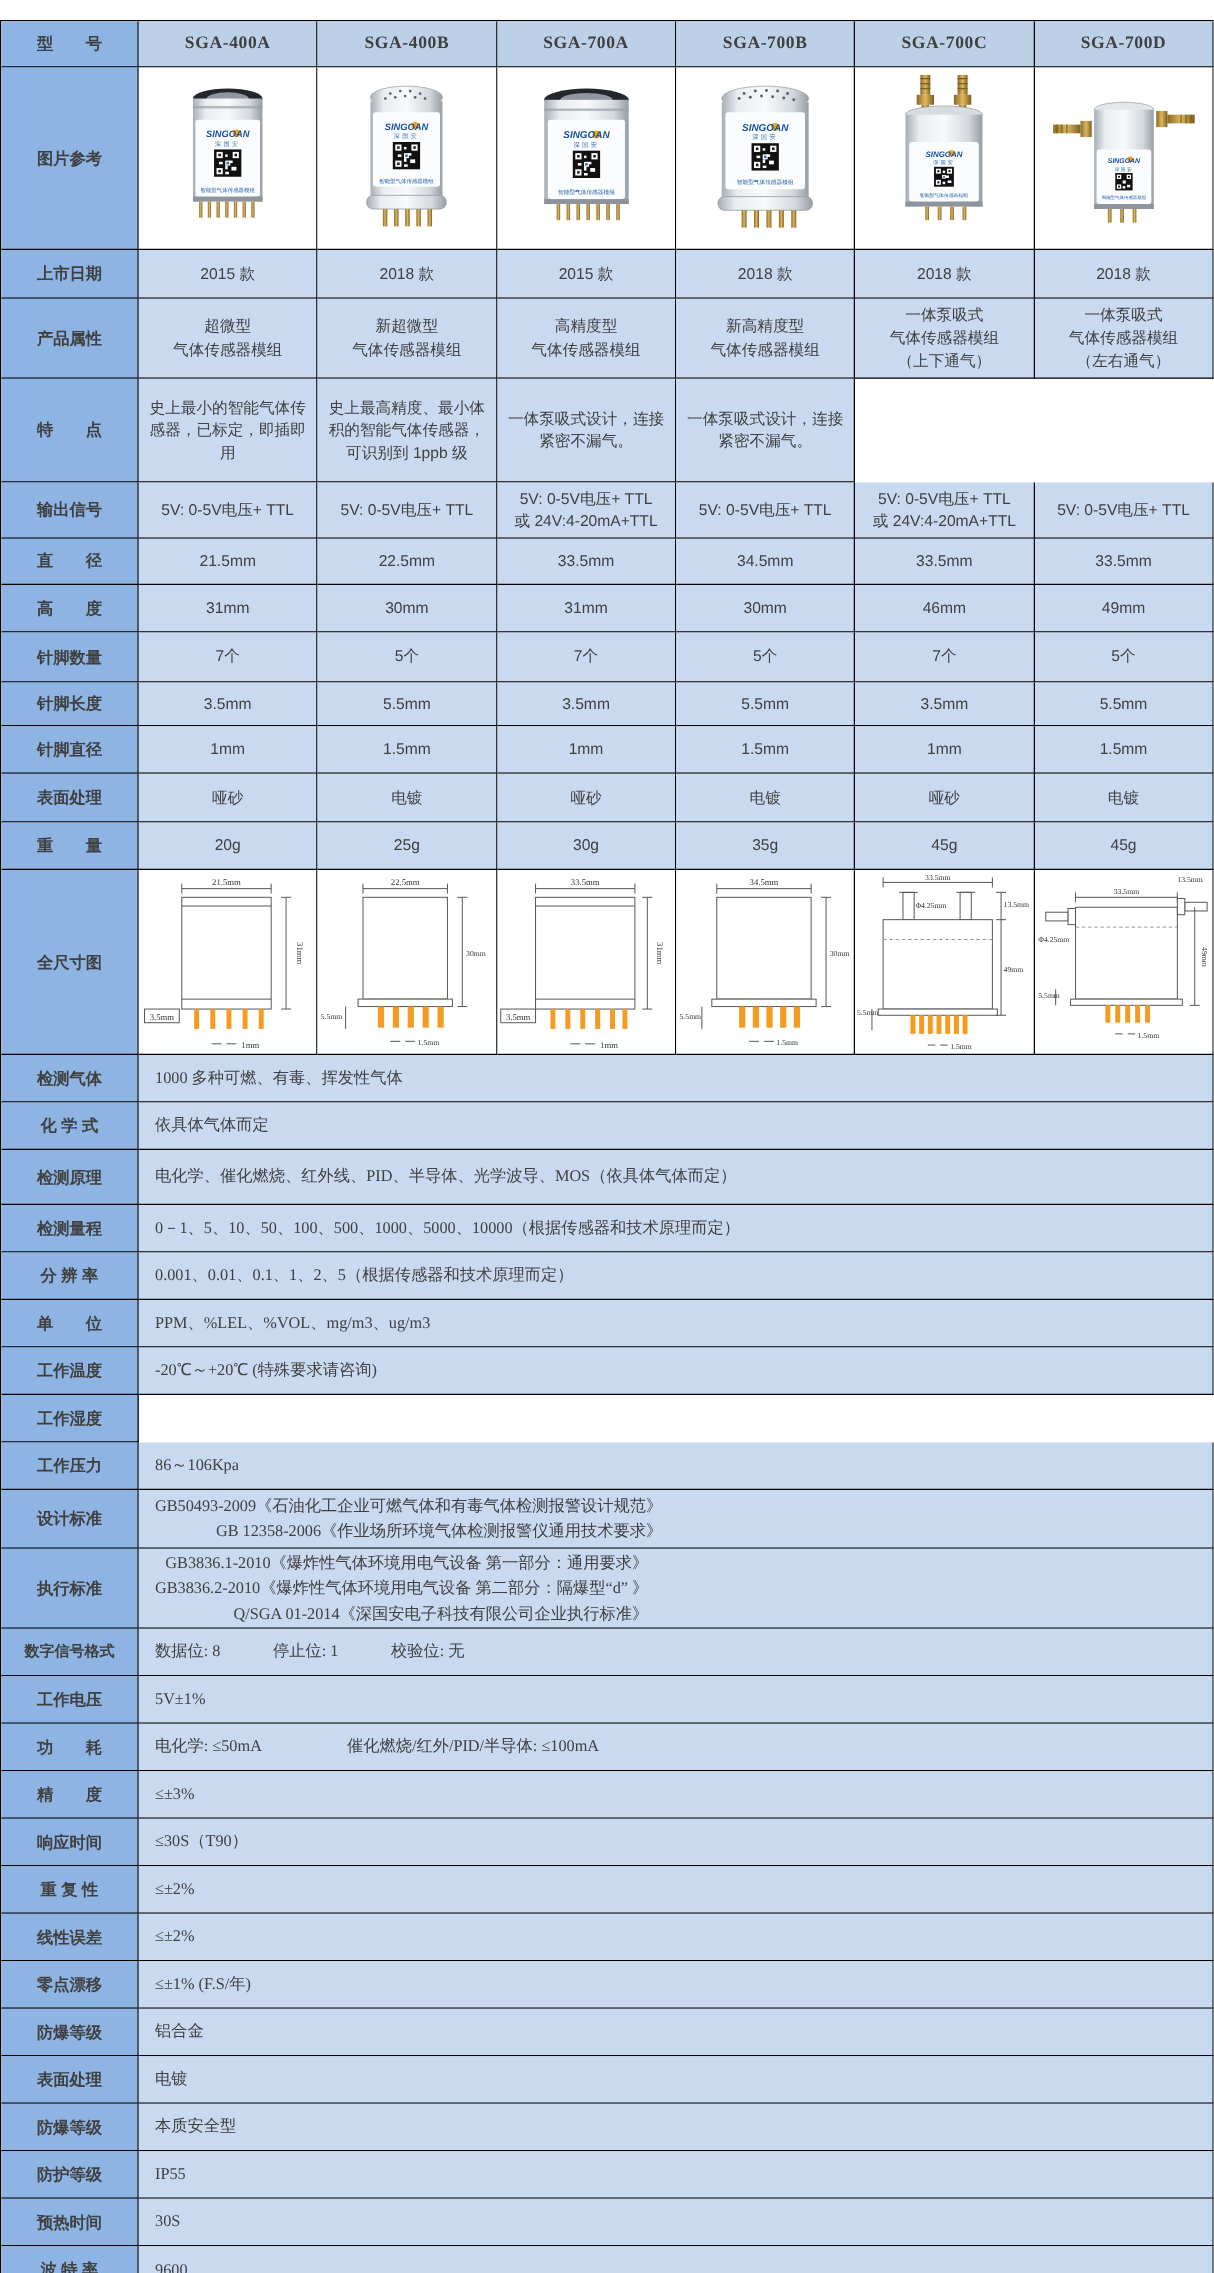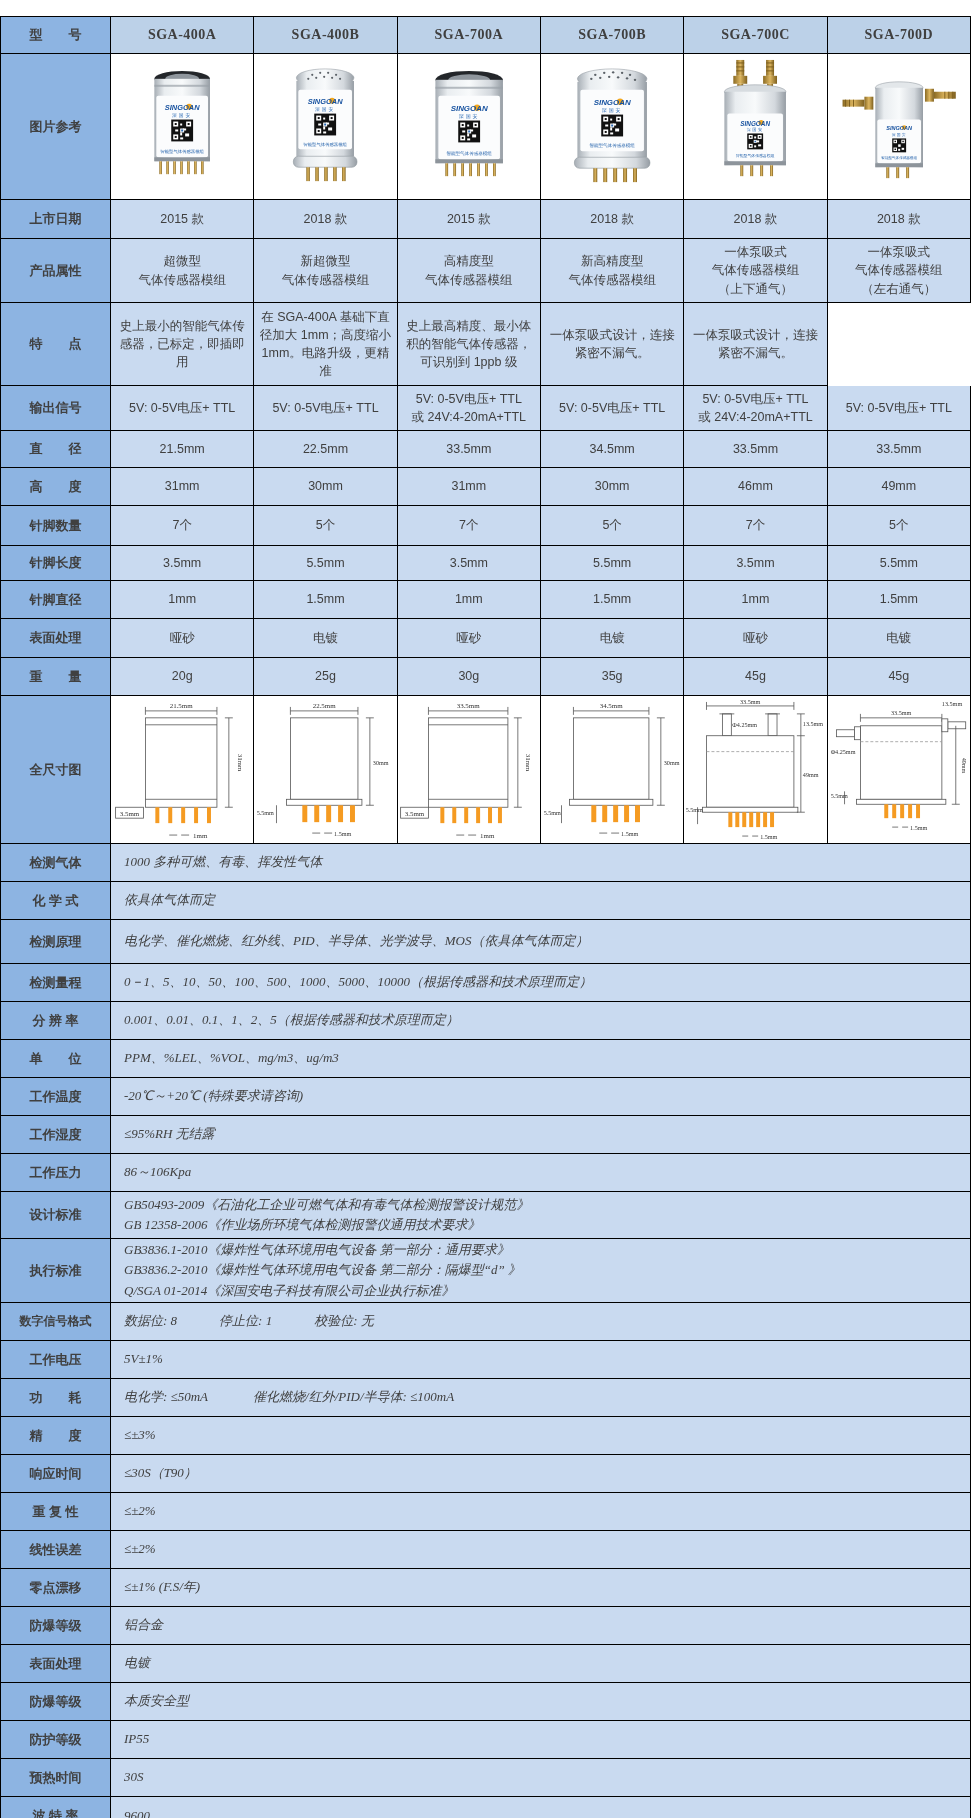--- a/index.html
+++ b/index.html
@@ -14,26 +14,26 @@
   .cell {
     border-right: 1px solid #000; border-bottom: 1px solid #000;
     display: flex; align-items: center; justify-content: center;
     text-align: center; overflow: hidden;
   }
   .lc { width: 110px; flex: 0 0 110px; background: #8DB4E2; font-weight: bold; font-size: 13px; }
   .dc { width: calc((100% - 110px)/6); background: #C9DAF0; font-size: 12.5px; line-height: 1.45; padding: 2px 5px; }
   .hd { background: #BCD1E8; font-family: "Liberation Serif", serif; font-weight: bold; font-size: 14px; letter-spacing: .5px; }
   .white { background: #fff; padding: 0; }
   .wv {
-    flex: 1; background: #C9DAF0; justify-content: flex-start; text-align: left;
-    padding-left: 13px; font-family: "Liberation Serif", serif; font-size: 13px; line-height: 1.55; font-style: italic;
+    flex: 1; background: #C9DAF0; justify-content: flex-start; text-align: right;
+    padding-left: 13px; font-family: "Liberation Serif", serif; font-size: 13px; line-height: 1.55;
   }
   .pre { white-space: pre-line; }
   .seg { display: flex; gap: 42px; }
-  .seg2 { display: flex; gap: 45px; }
+  .seg2 { display: flex; gap: 68px; }
   svg { display: block; width: 100%; height: 100%; }
   .dt { font-size: 7px; fill: #333; font-family: "Liberation Serif", serif; }
   .dts { font-size: 6.2px; fill: #333; font-family: "Liberation Serif", serif; }
 </style>
 </head>
 <body>
 
 <div class="page">
 
   <div class="r" style="height:37px">
@@ -358,21 +358,20 @@
 气体传感器模组
 （上下通气）</div>
     <div class="cell dc pre">一体泵吸式
 气体传感器模组
 （左右通气）</div>
   </div>
 
   <div class="r" style="height:83px">
     <div class="cell lc">特　　点</div>
     <div class="cell dc">史上最小的智能气体传感器，已标定，即插即用</div>
-    <div class="cell dc">在 SGA-400A 基础下直径加大 1mm；高度缩小 1mm。电路升级，更精准</div>
     <div class="cell dc">史上最高精度、最小体积的智能气体传感器，可识别到 1ppb 级</div>
     <div class="cell dc">一体泵吸式设计，连接紧密不漏气。</div>
     <div class="cell dc">一体泵吸式设计，连接紧密不漏气。</div>
   </div>
 
   <div class="r" style="height:45px">
     <div class="cell lc">输出信号</div>
     <div class="cell dc pre">5V: 0-5V电压+ TTL</div>
     <div class="cell dc pre">5V: 0-5V电压+ TTL</div>
     <div class="cell dc pre">5V: 0-5V电压+ TTL
@@ -686,21 +685,20 @@
   <div class="r" style="height:38px">
     <div class="cell lc">单　　位</div>
     <div class="cell wv">PPM、%LEL、%VOL、mg/m3、ug/m3</div>
   </div>
   <div class="r" style="height:38px">
     <div class="cell lc">工作温度</div>
     <div class="cell wv">-20℃～+20℃ (特殊要求请咨询)</div>
   </div>
   <div class="r" style="height:38px">
     <div class="cell lc">工作湿度</div>
-    <div class="cell wv">≤95%RH 无结露</div>
   </div>
   <div class="r" style="height:38px">
     <div class="cell lc">工作压力</div>
     <div class="cell wv">86～106Kpa</div>
   </div>
   <div class="r" style="height:47px">
     <div class="cell lc">设计标准</div>
     <div class="cell wv pre">GB50493-2009《石油化工企业可燃气体和有毒气体检测报警设计规范》
 GB 12358-2006《作业场所环境气体检测报警仪通用技术要求》</div>
   </div>

